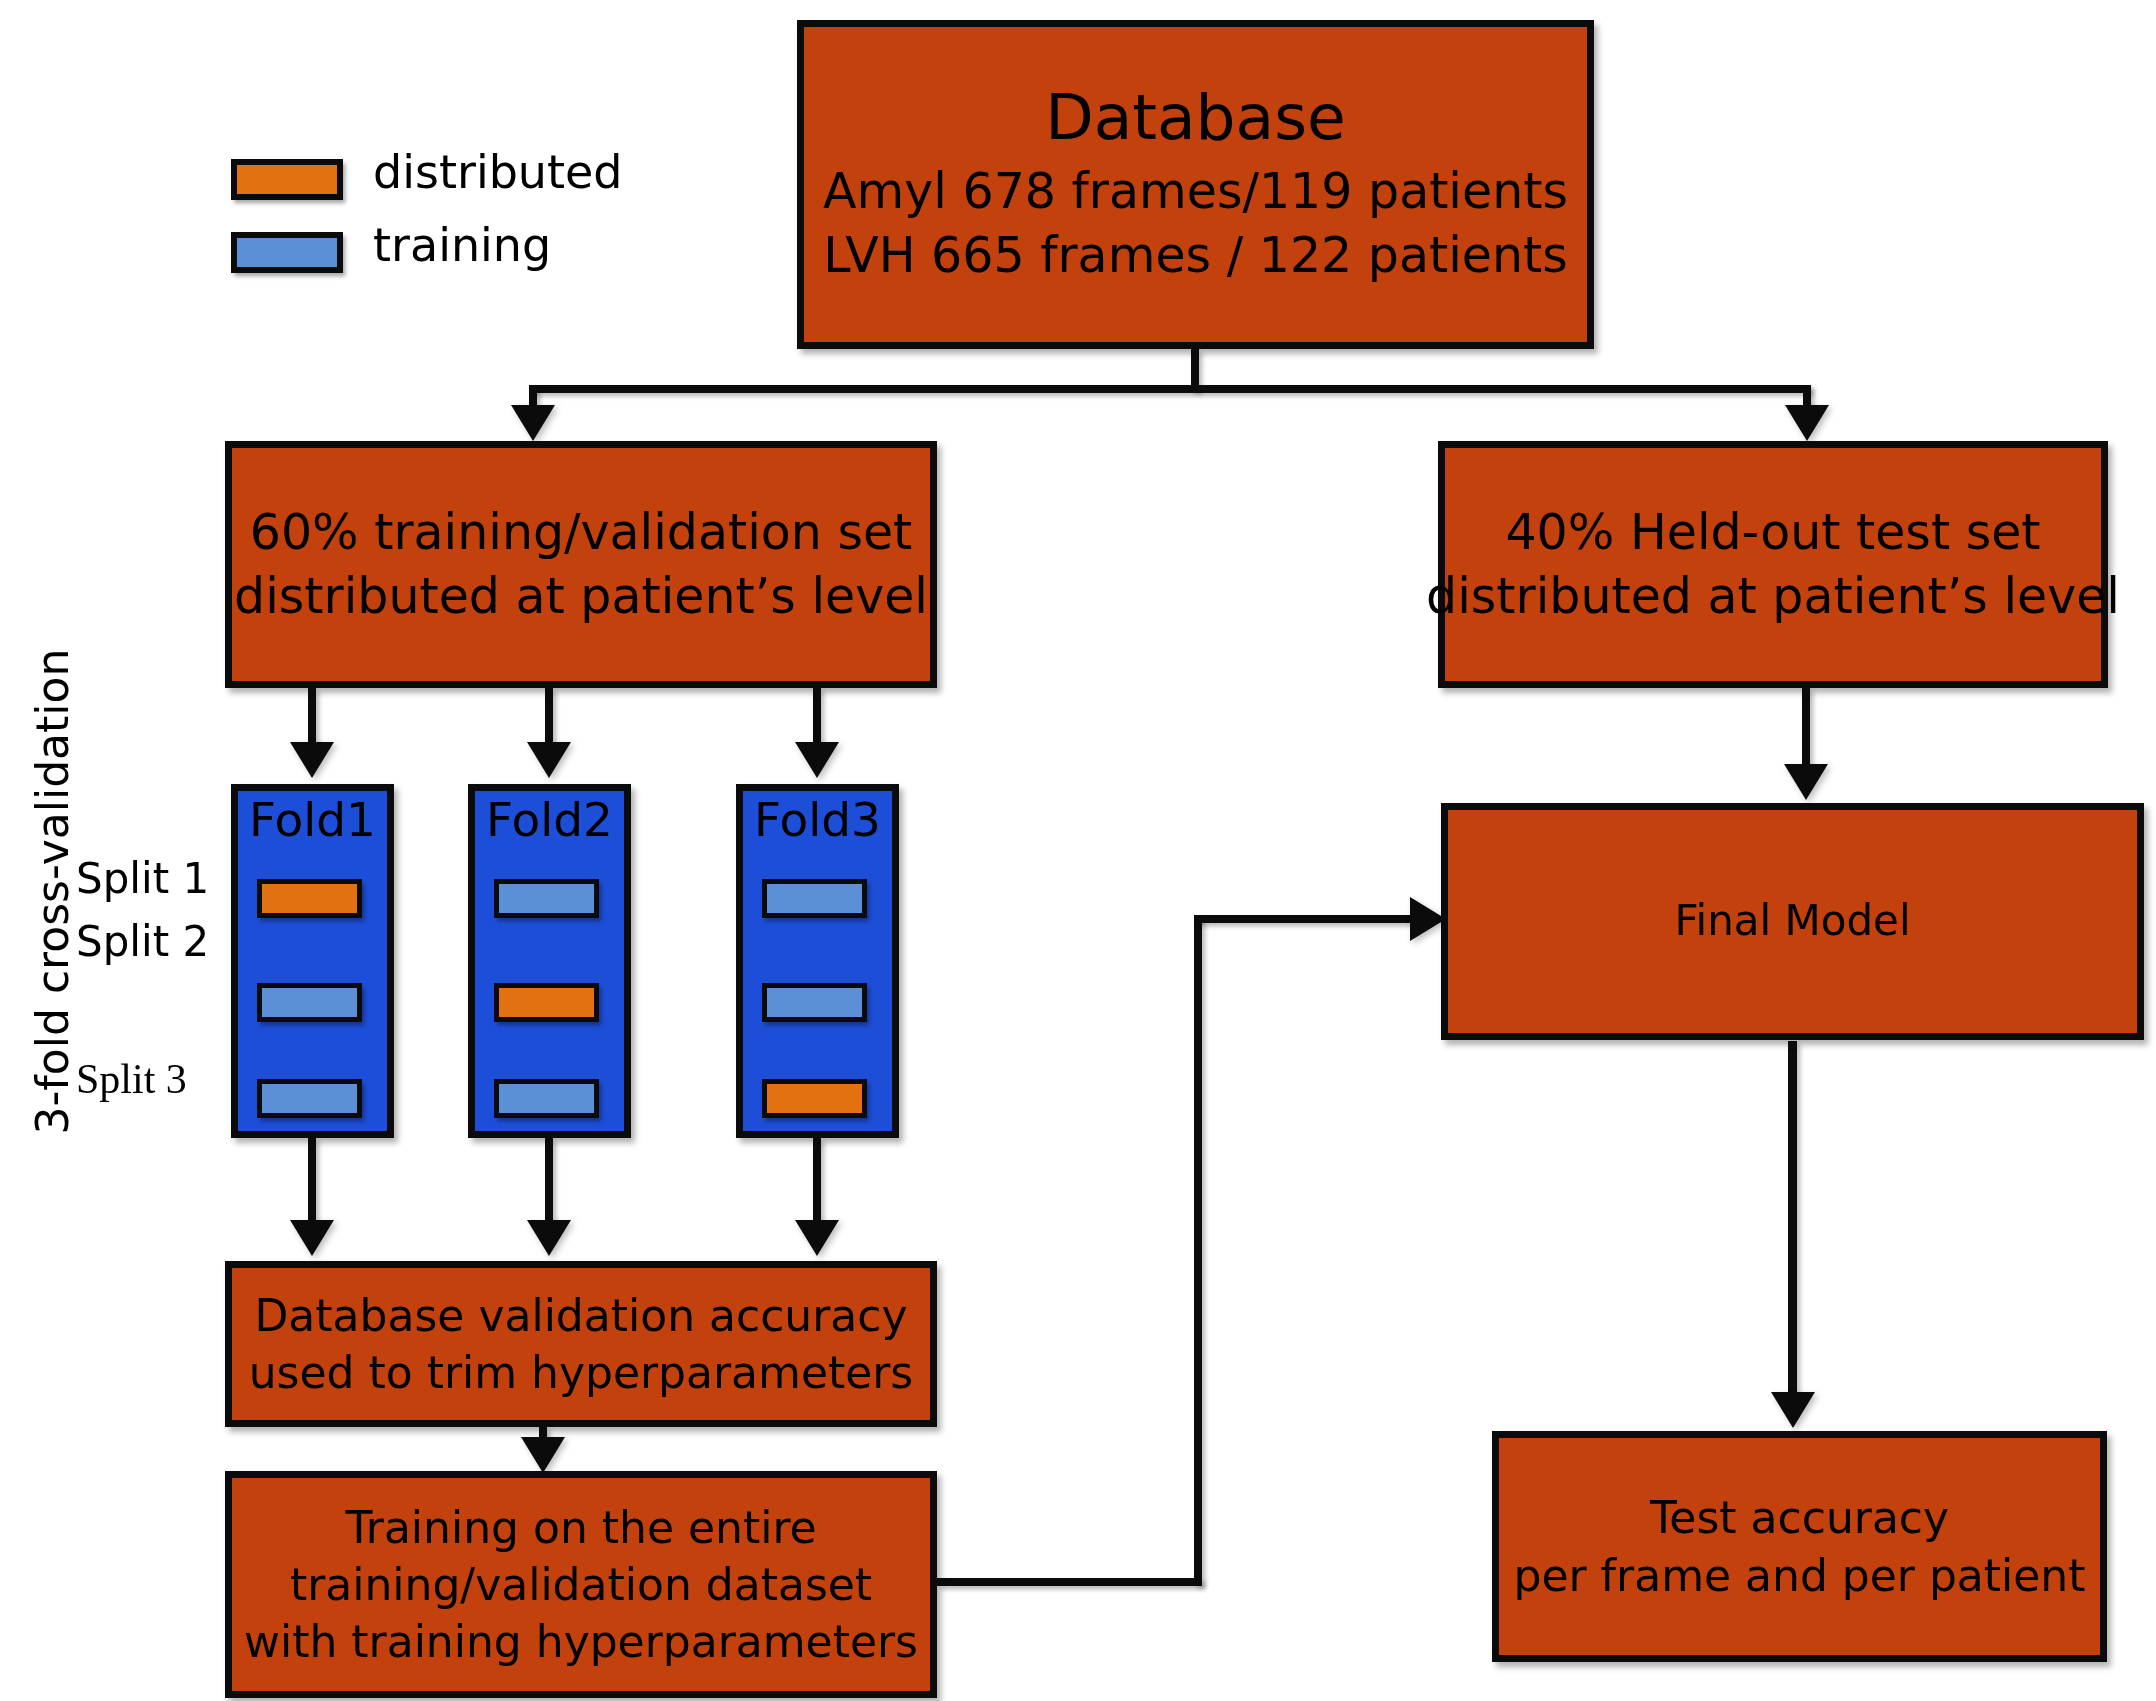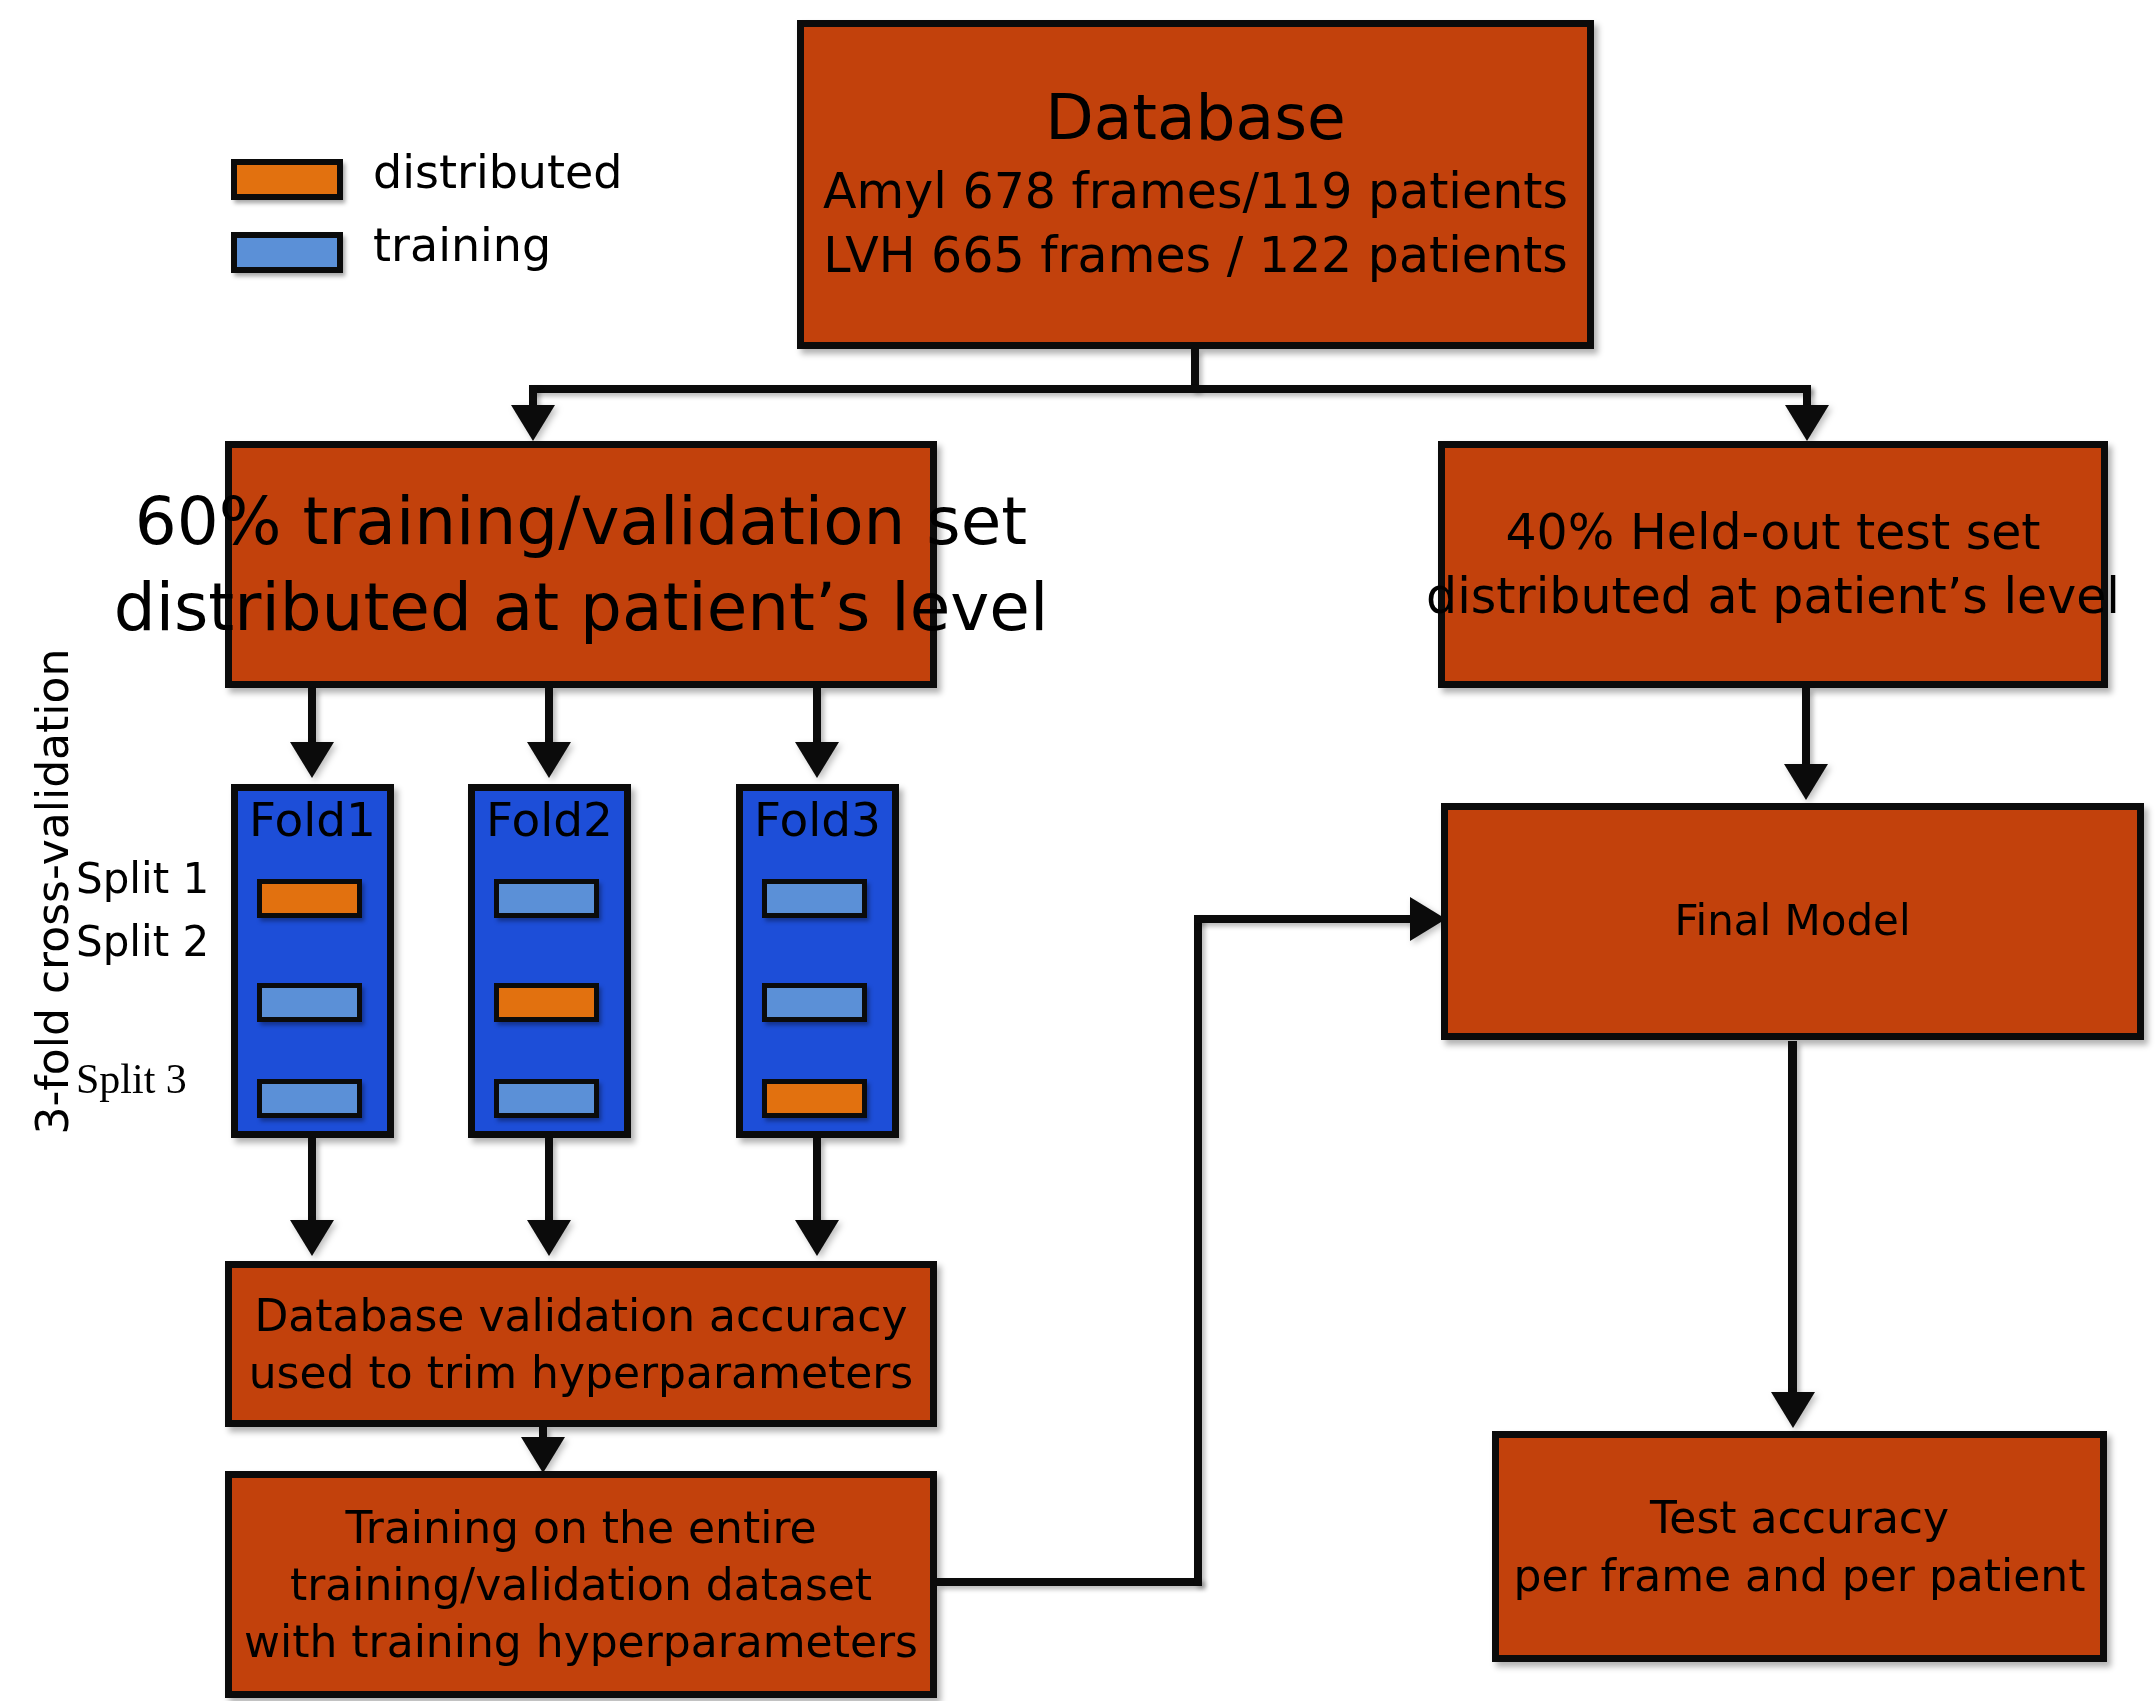--- a/index.html
+++ b/index.html
@@ -27,21 +27,21 @@
     line-height:1.30;
     font-weight:400;
   }
   .box .line{display:block;white-space:nowrap;}
 
   
   #db-box{left:797px;top:20.3px;width:797px;height:329px;}
   #db-box .title{font-size:63px;line-height:1.15;margin-bottom:5.1px;}
   #db-box .line{font-size:49px;}
 
-  #trainval-box{left:225px;top:441px;width:712px;height:247px;font-size:66px;}
+  #trainval-box{left:225px;top:441px;width:712px;height:247px;font-size:49px;}
   #heldout-box{left:1438px;top:441px;width:670px;height:247px;font-size:49px;}
 
   #avg-box{left:225px;top:1261px;width:712px;height:166px;font-size:44px;}
   #train-entire-box{left:225px;top:1471px;width:712px;height:227px;font-size:44px;}
 
   #final-model-box{left:1441px;top:803px;width:703px;height:237px;font-size:42px;}
   #test-acc-box{left:1492px;top:1431px;width:615px;height:231px;font-size:44px;}
 
   
   .fold{

